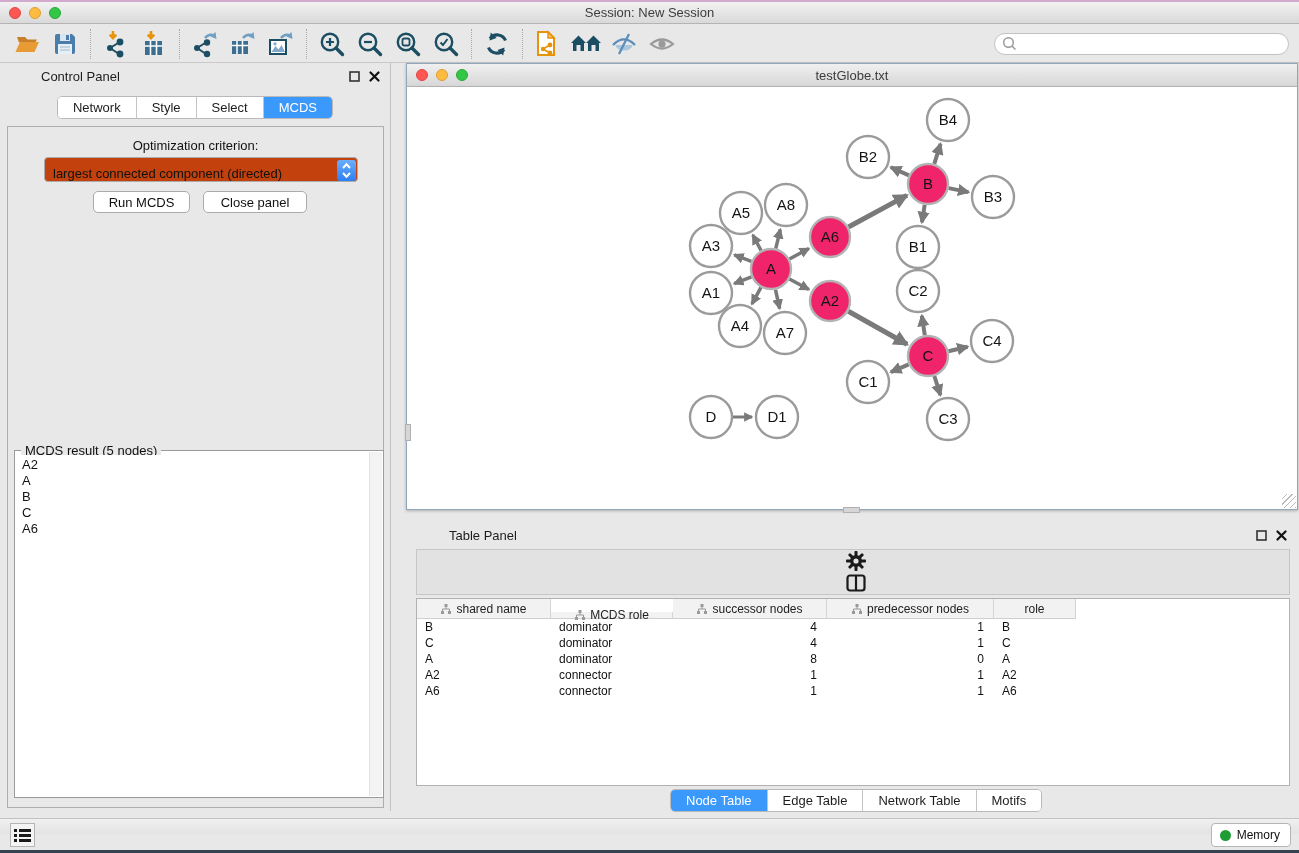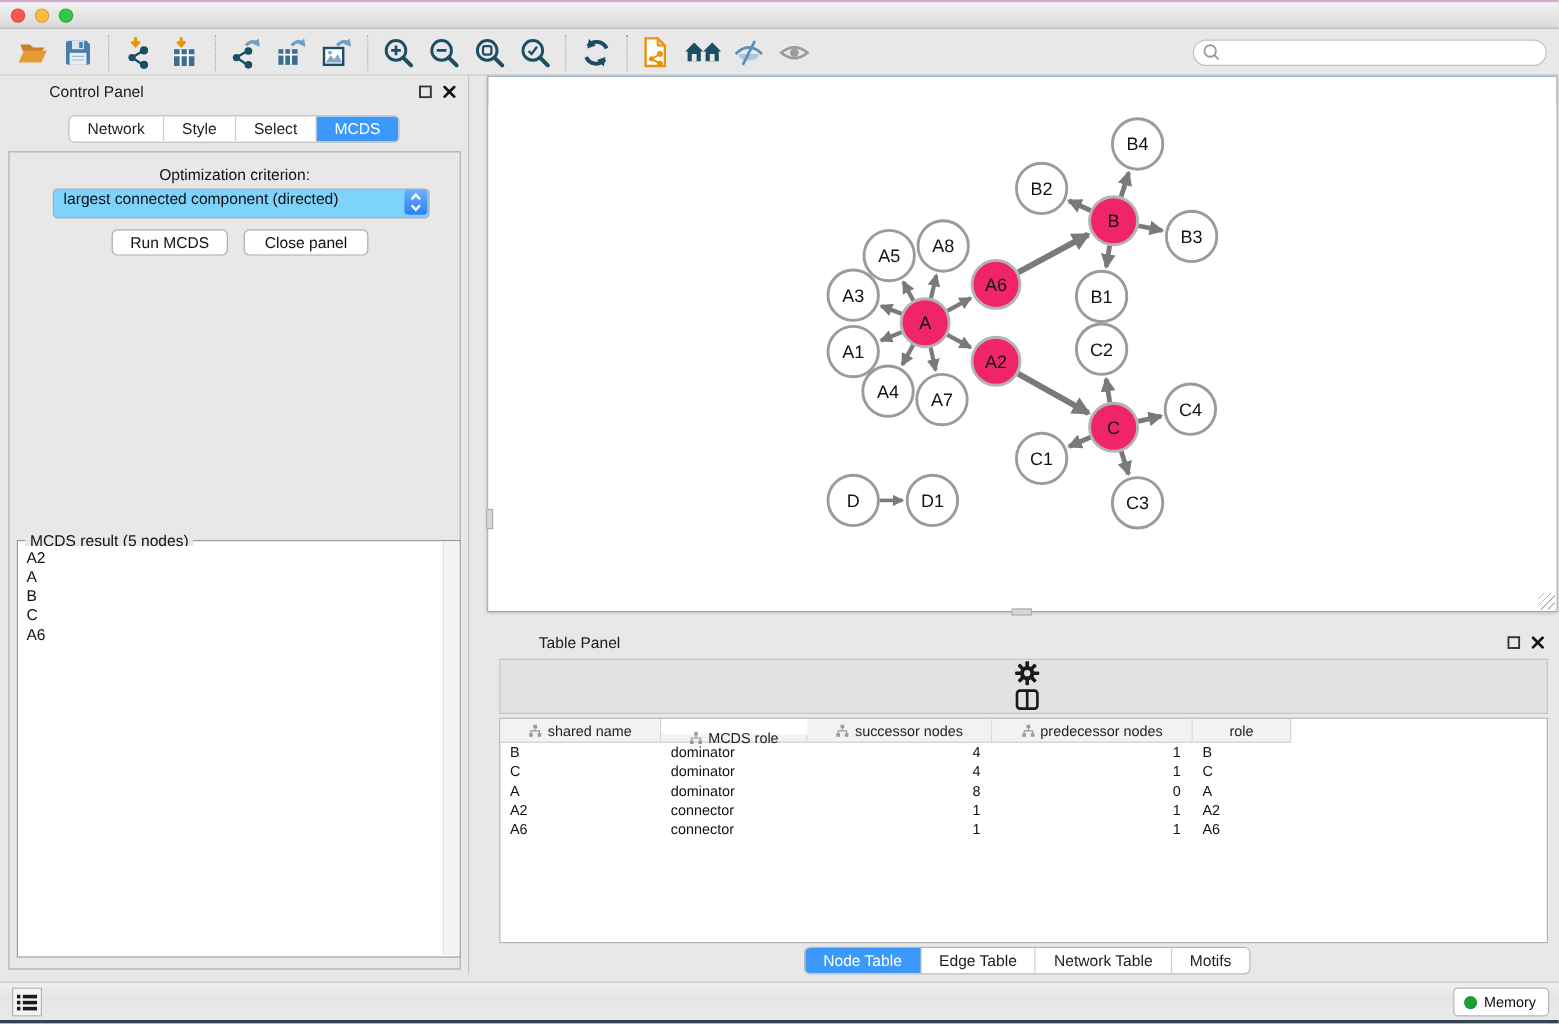--- a/index.html
+++ b/index.html
@@ -48,22 +48,22 @@
   .seg-group { display:inline-flex; border:1px solid #b9b9b9; border-radius:5px;
     overflow:hidden; background:#fff; }
   .seg { padding:0 15px; height:21px; line-height:21px; font-size:13px; color:#1d1d1d;
     border-right:1px solid #c4c4c4; background:#fff; white-space:nowrap; }
   .seg:last-child { border-right:none; }
   .seg.active { background:#3b99fc; color:#fff; }
   #cp-tabs { top:33px; left:0; width:100%; display:flex; justify-content:center; }
   #cp-content { top:63px; left:7px; width:377px; height:682px;
     border:1px solid #aeaeae; background:#e8e8e8; }
   #opt-label { top:11px; left:0; width:100%; text-align:center; font-size:13px; color:#111; }
-  #opt-dropdown { top:30px; left:36px; width:314px; height:25px; background:#7dd3fc;
-    border:1px solid #ababab; border-radius:4px; display:flex; align-items:flex-start; }
+  #opt-dropdown { top:30px; left:36px; width:314px; height:25px; background:#c2410c;
+    border:1px solid #ababab; border-radius:4px; display:flex; align-items:flex-end; }
   #opt-dropdown .dd-text { flex:1; font-size:13px; color:#111; padding-left:8px;
     white-space:nowrap; overflow:hidden; }
   #opt-dropdown .dd-stepper { width:19px; height:21px; margin-right:1px; border-radius:3px;
     background:linear-gradient(#6caef9,#2d7ff5); display:flex; align-items:center; justify-content:center; }
   .cp-btn { position:absolute; height:22px; background:#fff; border:1px solid #ababab;
     border-radius:5px; font-size:13px; color:#111; font-family:inherit; text-align:center; }
   #run-btn { top:64px; left:85px; width:97px; }
   #close-btn { top:64px; left:195px; width:104px; }
   #result-box { position:absolute; top:323px; left:6px; width:370px; height:348px;
     border:1px solid #9b9b9b; background:#fff; }
@@ -122,20 +122,21 @@
 
 <div class="abs" id="desktop-top"></div>
 <div class="abs" id="desktop-bottom"></div>
 
 <div class="abs" id="titlebar">
   <div class="traffic">
     <span class="light red"></span>
     <span class="light yellow"></span>
     <span class="light green"></span>
   </div>
+  <div class="title">Session: New Session</div>
 </div>
 
 <div class="abs" id="main-toolbar">
   <button class="tb-btn" style="margin-left:8px">
     <svg width="28" height="26" viewBox="0 0 26 26">
       <path d="M3 6h8l2.5 2.5H23l-1.8 3H5z" fill="#c87f2a"></path>
       <path d="M1.5 21L6 11h19l-4.5 10z" fill="#e89b35"></path>
     </svg>
   </button>
   <button class="tb-btn">
@@ -312,20 +313,28 @@
           <div>B</div>
           <div>C</div>
           <div>A6</div>
         </div>
       <div id="result-scrollbar"></div>
     </div>
   </div>
 </div>
 
 <div class="abs" id="network-window">
+  <div id="nw-titlebar">
+    <div class="traffic">
+      <span class="light red"></span>
+      <span class="light yellow"></span>
+      <span class="light green"></span>
+    </div>
+    <div class="title">testGlobe.txt</div>
+  </div>
   <div id="nw-canvas">
     <svg id="graph-svg" width="890" height="422">
         <defs>
           <marker id="arrow" viewBox="0 0 10 10" refX="8.5" refY="5" markerWidth="3.1" markerHeight="3.1" orient="auto">
             <path d="M0 0 L10 5 L0 10 z" fill="#7a7a7a"></path>
           </marker>
         </defs>
         <line x1="344.5019894914096" y1="188.79920420343618" x2="327.2119172721315" y2="195.7152330911474" stroke="#7a7a7a" stroke-width="3.5" marker-end="url(#arrow)"></line>
         <line x1="344.39133153665693" y1="173.4833437557185" x2="327.34365293255127" y2="166.94840029081132" stroke="#7a7a7a" stroke-width="3.5" marker-end="url(#arrow)"></line>
         <line x1="354.0833503371762" y1="162.48892062939558" x2="345.80553531288547" y2="147.03699925071956" stroke="#7a7a7a" stroke-width="3.5" marker-end="url(#arrow)"></line>

